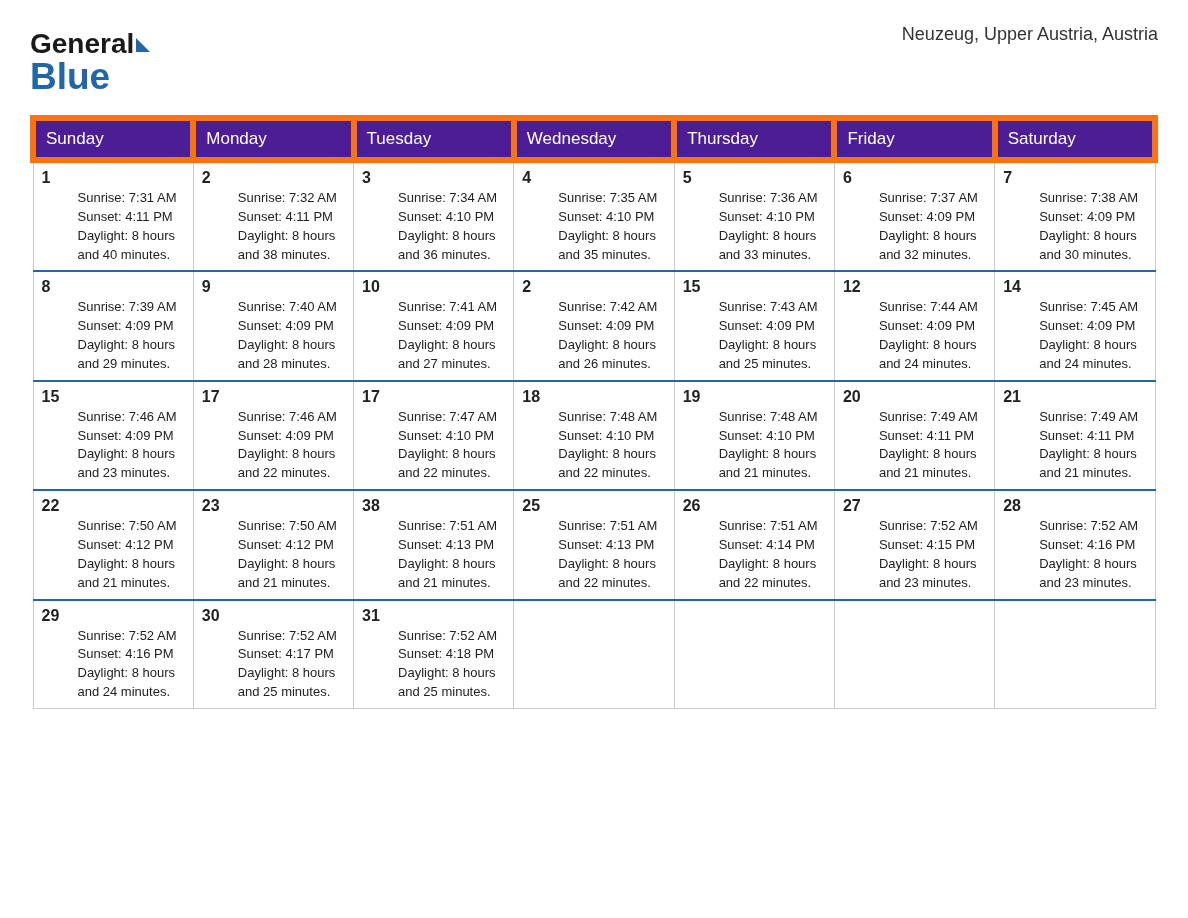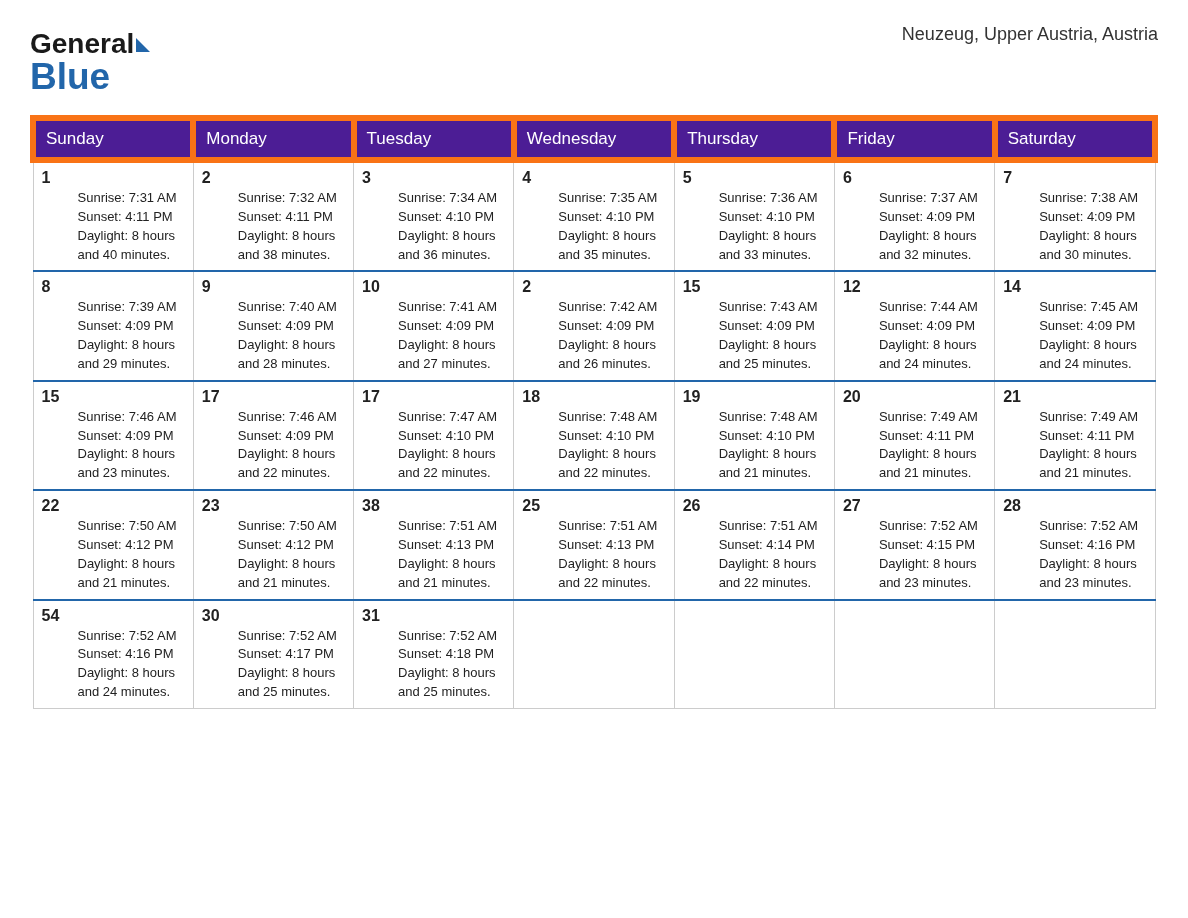--- a/index.html
+++ b/index.html
@@ -391,21 +391,21 @@
         <div class="day-info">
           Sunrise: 7:52 AM<br>
           Sunset: 4:16 PM<br>
           Daylight: 8 hours<br>
           and 23 minutes.
         </div>
       </td>
       </tr>
       <tr class="week-row">
         <td>
-        <span class="day-number">54</span>
+        <span class="day-number">29</span>
         <div class="day-info">
           Sunrise: 7:52 AM<br>
           Sunset: 4:16 PM<br>
           Daylight: 8 hours<br>
           and 24 minutes.
         </div>
       </td>
         <td>
         <span class="day-number">30</span>
         <div class="day-info">

